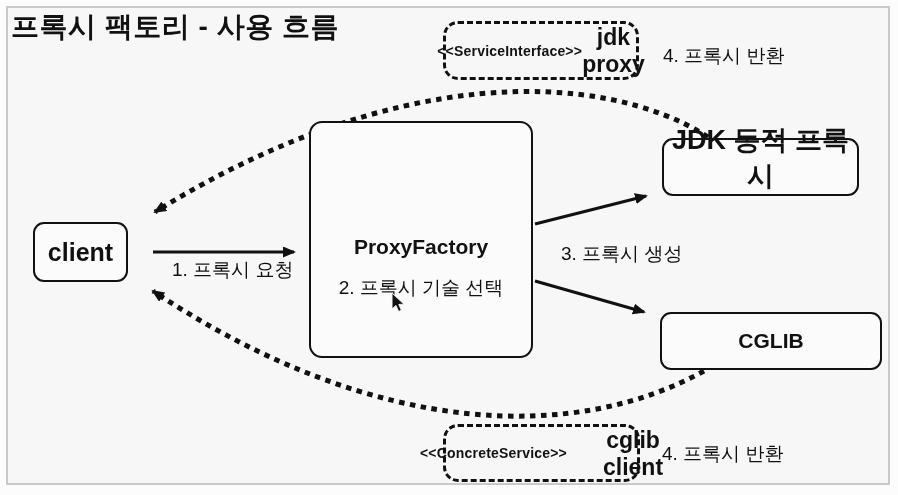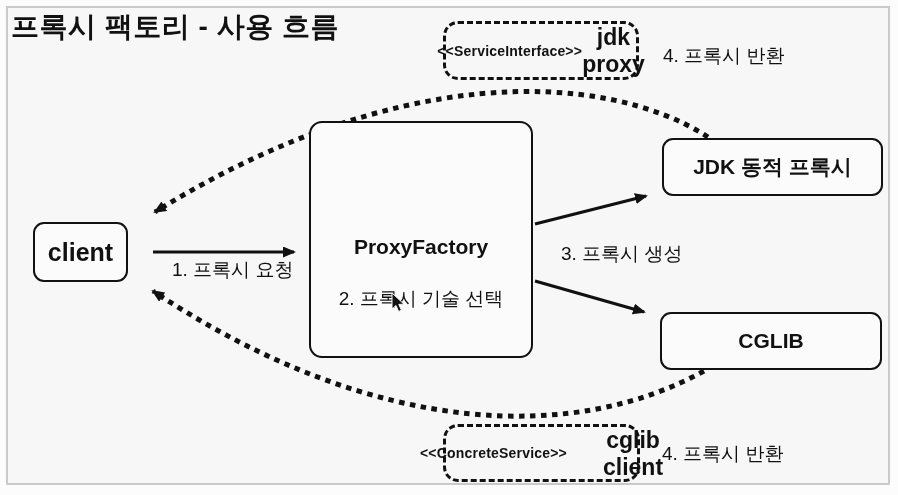--- a/index.html
+++ b/index.html
@@ -23,22 +23,22 @@
     border:2.5px solid #111111;border-radius:11px;background:#fbfbfb;
     display:flex;align-items:center;justify-content:center;
     font-weight:bold;text-align:center;
   }
   .node-client{left:33px;top:222px;width:95px;height:60px;font-size:25px;}
   .node-factory{
     left:309px;top:121px;width:224px;height:237px;border-radius:13px;
     flex-direction:column;justify-content:flex-start;padding-top:112px;
   }
   .node-factory .factory-title{font-size:21px;font-weight:bold;}
-  .node-factory .factory-step{font-size:19px;font-weight:normal;margin-top:27px;}
-  .node-jdk{left:662px;top:138px;width:221px;height:58px;font-size:21px;}
+  .node-factory .factory-step{font-size:19px;font-weight:normal;margin-top:16px;}
+  .node-jdk{left:662px;top:138px;width:197px;height:58px;font-size:27px;align-items:flex-end;}
   .node-cglib{left:660px;top:312px;width:222px;height:58px;font-size:21px;}
   .proxy-note{
     position:absolute;box-sizing:border-box;
     border:3px dashed #111111;border-radius:15px;background:#f7f7f7;
     display:flex;flex-direction:row;align-items:center;justify-content:center;
     text-align:center;
   }
   .note-jdk{left:443px;top:21px;width:196px;height:59px;}
   .note-cglib{left:443px;top:424px;width:197px;height:58px;gap:36px;}
   .proxy-note .stereotype{font-size:14px;font-weight:bold;letter-spacing:0.2px;}

